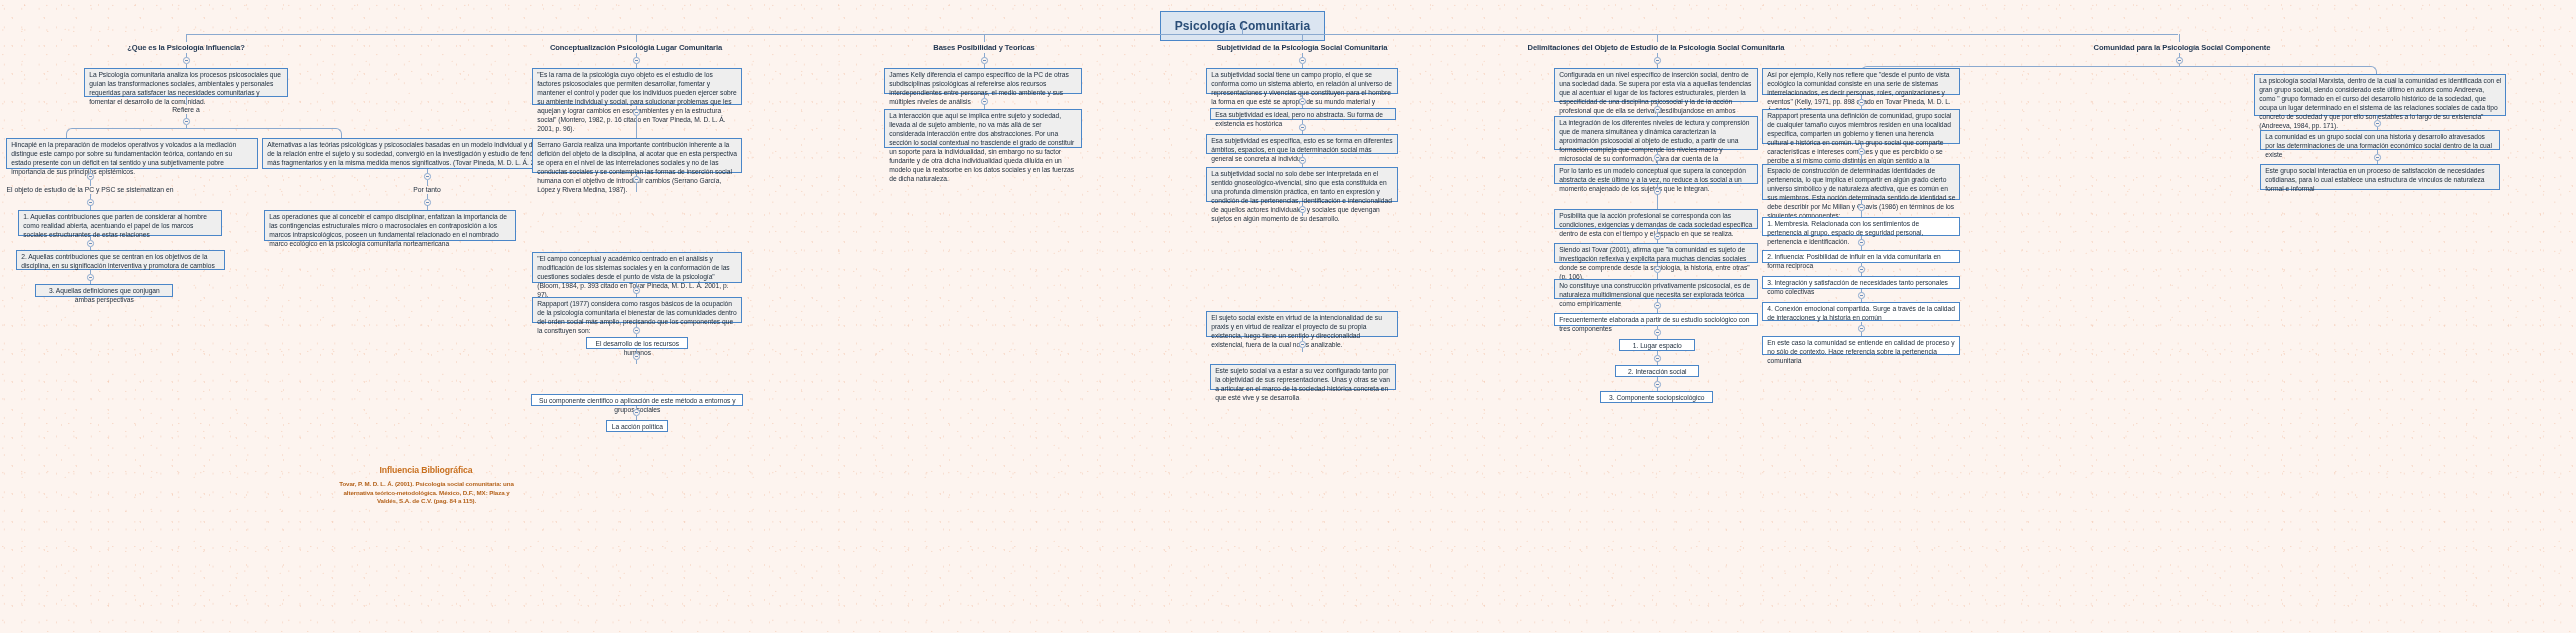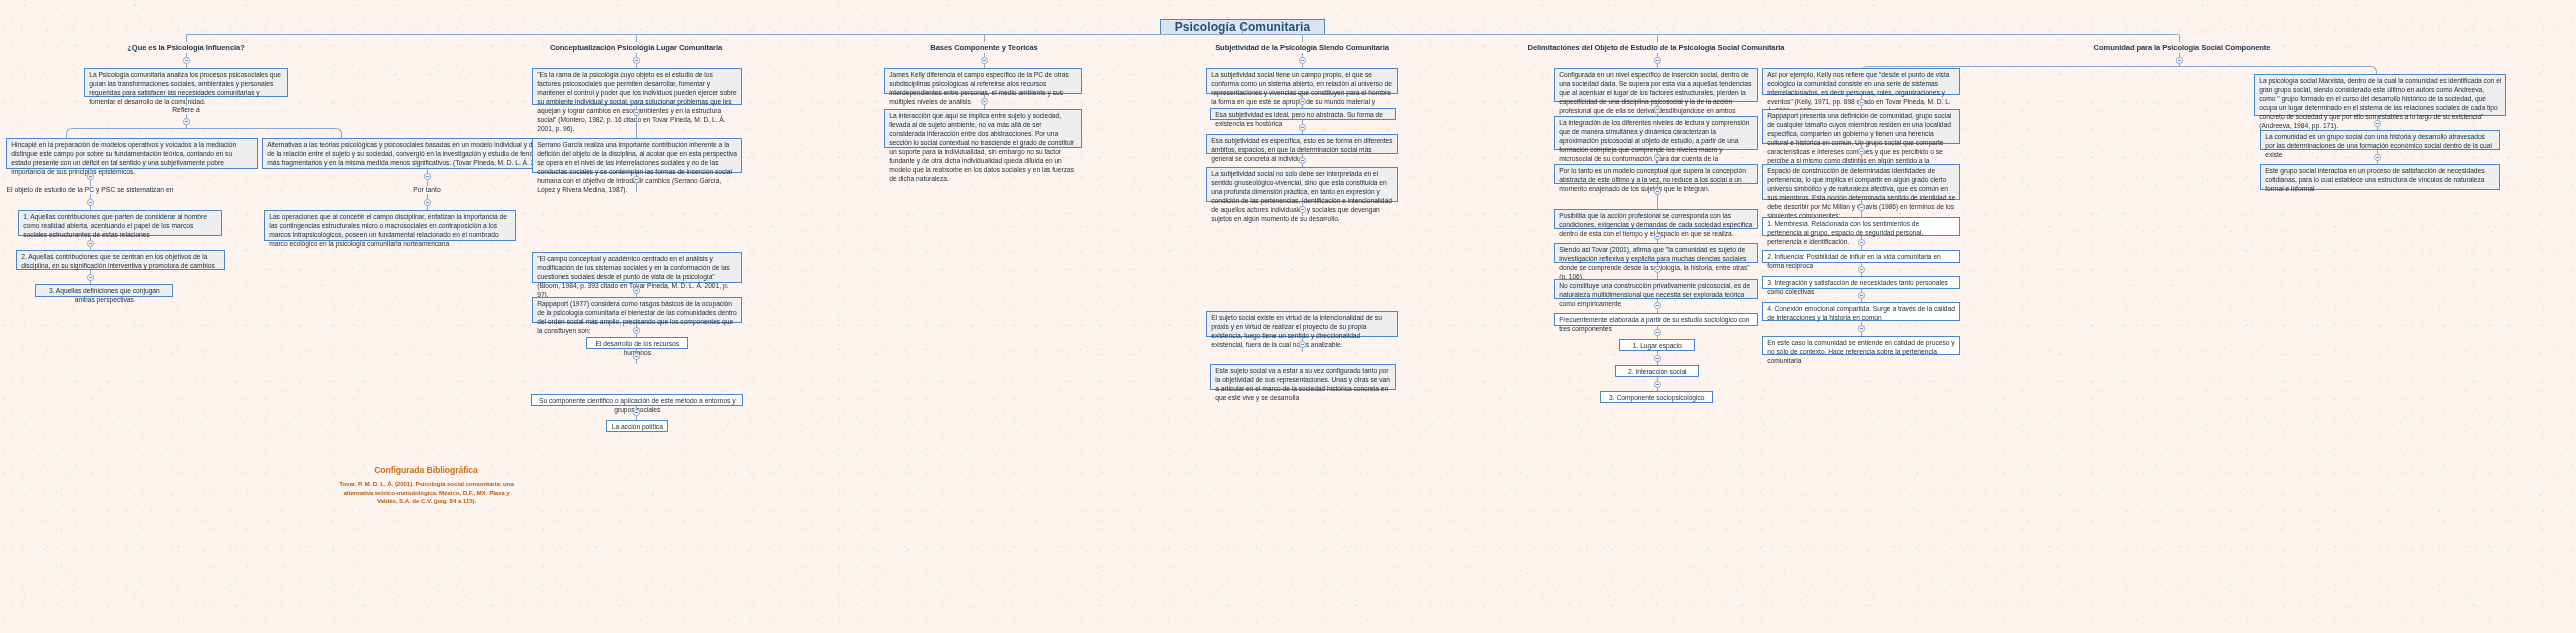--- a/index.html
+++ b/index.html
@@ -133,21 +133,21 @@
     line-height: 1.38;
     text-align: center;
     letter-spacing: -0.1px;
   }
 </style>
 </head>
 <body>
 
 <div id="canvas">
 
-  <div class="title-box" style="left:1160px; top:19px; width:165px; height:16px;">Psicología Comunitaria</div>
+  <div class="title-box" style="left:1160px; top:11px; width:165px; height:30px;">Psicología Comunitaria</div>
 
   <div class="vline" style="left:1242px; top:23.4px; height:10.8px;"></div>
 
   <div class="hline" style="left:186px; top:34px; width:1056px;"></div>
   <div class="hline" style="left:1242px; top:34px; width:936px;"></div>
 
   <div class="vline" style="left:186px;  top:34px; height:7.8px;"></div>
   <div class="vline" style="left:636px; top:34px; height:7.8px;"></div>
   <div class="vline" style="left:984px; top:34px; height:7.8px;"></div>
   <div class="vline" style="left:1302px; top:34px; height:7.8px;"></div>
@@ -244,35 +244,35 @@
   <div class="vline" style="left:427px; top:169px; height:4.8px;"></div>
   <div class="collapse-node" style="left:424px; top:173px;"></div>
   <div class="vline" style="left:427px; top:180px; height:6px;"></div>
   <div class="link-label" style="left:391px; top:186px; width:72px;">Por tanto</div>
   <div class="vline" style="left:427px; top:194px; height:4.8px;"></div>
   <div class="collapse-node" style="left:424px; top:199px;"></div>
   <div class="vline" style="left:427px; top:205px; height:4.8px;"></div>
 
   <div class="box" style="left:264px; top:210px; width:252px; height:31px;">Las operaciones que al concebir el campo disciplinar, enfatizan la importancia de las contingencias estructurales micro o macrosociales en contraposición a los marcos intrapsicológicos, poseen un fundamental relacionado en el nombrado marco ecológico en la psicología comunitaria norteamericana</div>
 
-  <div class="col-header" style="left:870px; top:43px; width:228px;">Bases Componente y Teoricas</div>
+  <div class="col-header" style="left:870px; top:43px; width:228px;">Bases Posibilidad y Teoricas</div>
 
   <div class="vline" style="left:984px; top:53px; height:4.8px;"></div>
   <div class="collapse-node" style="left:981px; top:57px;"></div>
   <div class="vline" style="left:984px; top:64px; height:4.8px;"></div>
 
   <div class="box" style="left:884px; top:68px; width:198px; height:26px;">James Kelly diferencia el campo específico de la PC de otras subdisciplinas psicológicas al refereirse alos recursos interdependientes entre personas, el medio ambiente y sus múltiples niveles de análisis</div>
 
   <div class="vline" style="left:984px; top:94px; height:3.6px;"></div>
   <div class="collapse-node" style="left:981px; top:98px;"></div>
   <div class="vline" style="left:984px; top:104px; height:4.8px;"></div>
 
   <div class="box" style="left:884px; top:109px; width:198px; height:39px;">La interacción que aquí se implica entre sujeto y sociedad, llevada al de sujeto ambiente, no va más allá de ser considerada interacción entre dos abstracciones. Por una sección lo social contextual no trasciende el grado de constituir un soporte para la individualidad, sin embargo no su factor fundante y de otra dicha individualidad queda diluida en un modelo que la reabsorbe en los datos sociales y en las fuerzas de dicha naturaleza.</div>
 
-  <div class="col-header" style="left:1170px; top:43px; width:264px;">Subjetividad de la Psicología Siendo Comunitaria</div>
+  <div class="col-header" style="left:1170px; top:43px; width:264px;">Subjetividad de la Psicología Social Comunitaria</div>
 
   <div class="vline" style="left:1302px; top:53px; height:4.8px;"></div>
   <div class="collapse-node" style="left:1299px; top:57px;"></div>
   <div class="vline" style="left:1302px; top:64px; height:4.8px;"></div>
 
   <div class="box" style="left:1206px; top:68px; width:192px; height:26px;">La subjetividad social tiene un campo propio, el que se conforma como un sistema abierto, en relación al universo de representaciones y vivencias que constituyen para el hombre la forma en que esté se apropia de su mundo material y social.</div>
 
   <div class="vline" style="left:1302px; top:94px; height:3.6px;"></div>
   <div class="collapse-node" style="left:1299px; top:98px;"></div>
   <div class="vline" style="left:1302px; top:104px; height:3.6px;"></div>
@@ -425,17 +425,17 @@
   <div class="vline" style="left:2377px; top:127px; height:3.6px;"></div>
 
   <div class="box" style="left:2260px; top:130px; width:240px; height:20px;">La comunidad es un grupo social con una historia y desarrollo atravesados por las determinaciones de una formación económico social dentro de la cual existe</div>
 
   <div class="vline" style="left:2377px; top:150px; height:3.6px;"></div>
   <div class="collapse-node" style="left:2374px; top:154px;"></div>
   <div class="vline" style="left:2377px; top:160px; height:3.6px;"></div>
 
   <div class="box" style="left:2260px; top:164px; width:240px; height:26.4px;">Este grupo social interactúa en un proceso de satisfacción de necesidades cotidianas, para lo cual establece una estructura de vínculos de naturaleza formal e informal</div>
 
-  <div class="ref-title" style="left:336px; top:465px; width:180px;">Configurada Bibliográfica</div>
+  <div class="ref-title" style="left:336px; top:465px; width:180px;">Influencia Bibliográfica</div>
   <div class="ref-body" style="left:333px; top:480px; width:187px;">Tovar, P. M. D. L. Á. (2001). Psicología social comunitaria: una alternativa teórico-metodológica. México, D.F., MX: Plaza y Valdés, S.A. de C.V. (pag. 84 a 115).</div>
 
 </div>
 
 
 </body></html>

